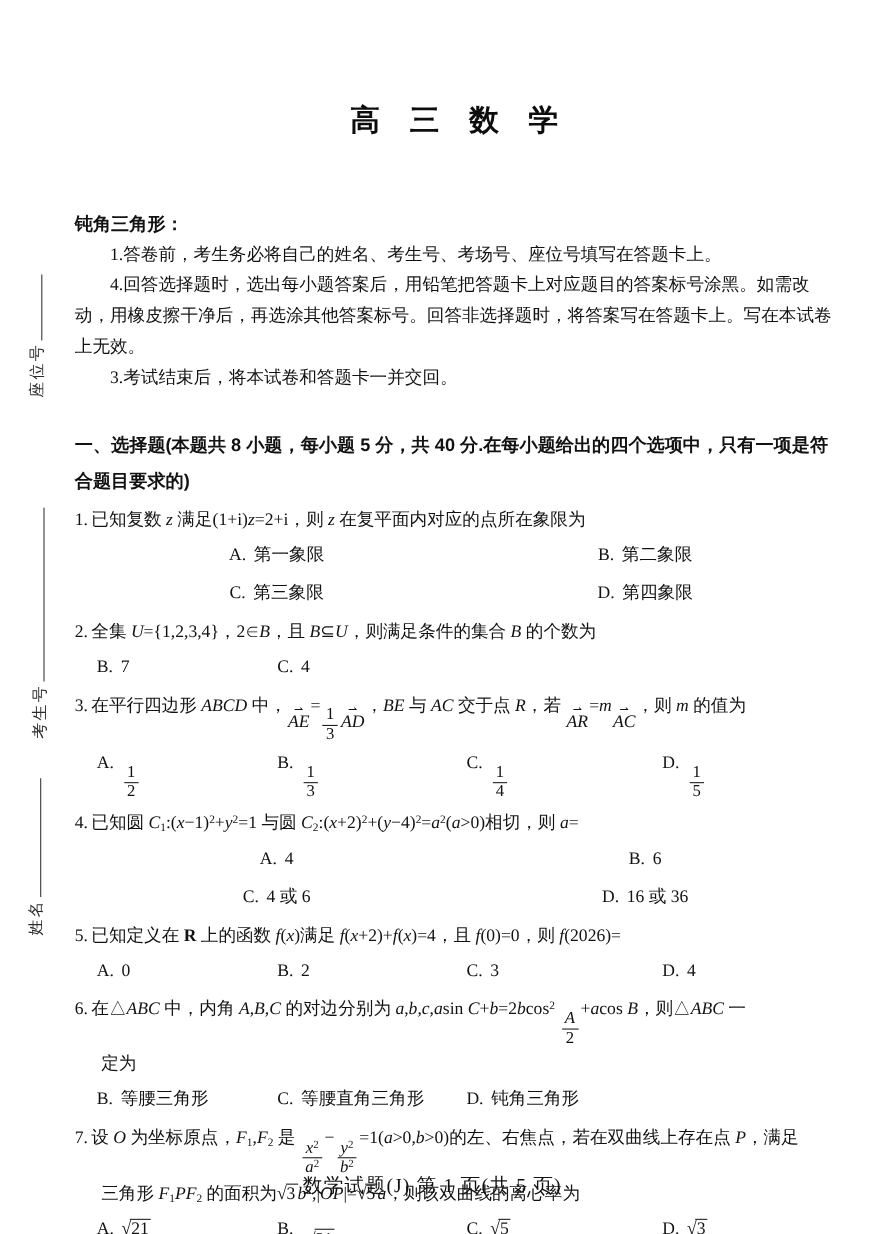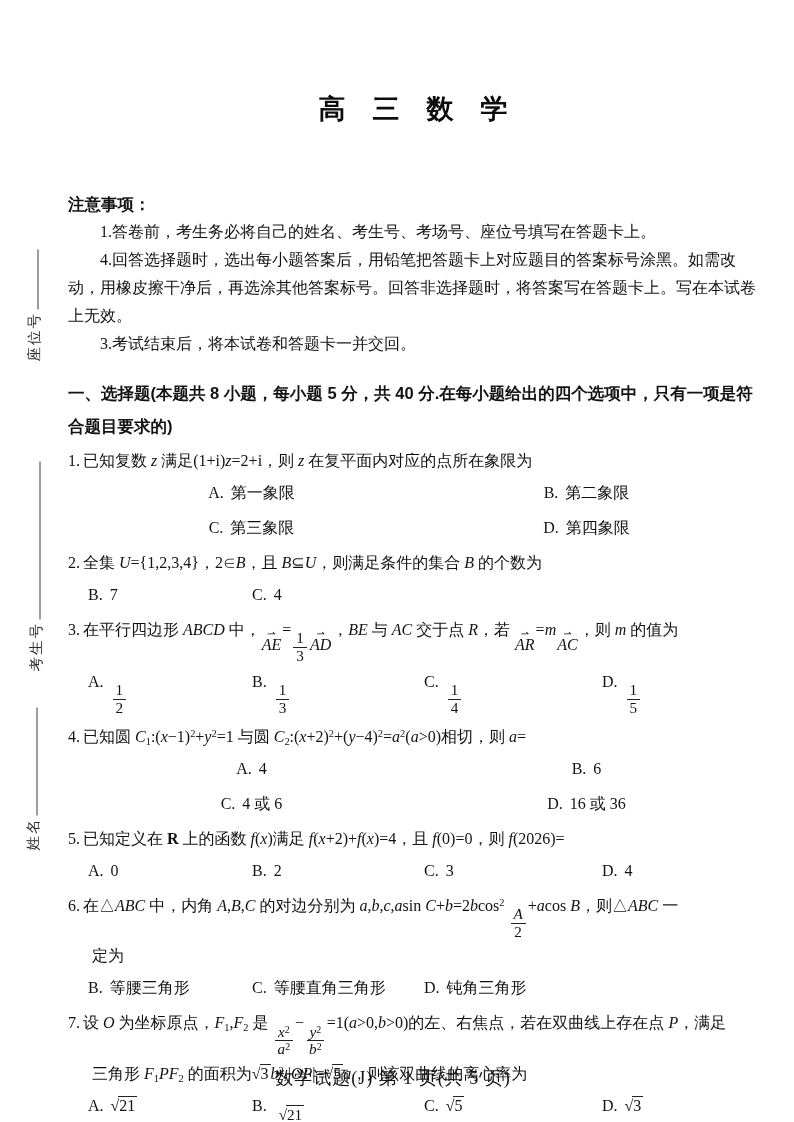--- a/index.html
+++ b/index.html
@@ -11,21 +11,21 @@
   .title{margin:4px;padding-top:86px;text-align:center;font-family:"Liberation Sans",sans-serif;
          font-weight:700;font-size:27px;letter-spacing:27px;text-indent:27px;line-height:38px;color:#0d0d0d;}
 
   
   .nhead{margin:62px 0 0;font-family:"Liberation Sans",sans-serif;font-weight:700;
          font-size:16.5px;line-height:28px;}
   .nitem{margin:0;font-size:16px;line-height:28px;text-indent:2em;}
 
   
   .sect{font-family:"Liberation Sans",sans-serif;font-weight:700;font-size:16.5px;
-        line-height:33px;margin:19px 0 0;}
+        line-height:33px;margin:31px 0 0;}
 
   
   #questions{margin-top:2px;}
   .q{margin:0 0 4px;}
   .stem{font-size:16px;line-height:31px;white-space:nowrap;}
   .stem.cont{padding-left:24px;}
   .qnum{margin-right:3px;}
   .opts{display:grid;font-size:16px;line-height:31px;margin:1px 0 4px;}
   .g4{grid-template-columns:164px 172px 178px auto;padding-left:20px;}
   .g2{grid-template-columns:327px auto;padding-left:20px;text-align:center;}
@@ -74,21 +74,21 @@
     <span>考生号</span><span class="mline w160"></span>
   </div>
   <div class="mlabel ml2">
     <span>姓名</span><span class="mline w112"></span>
   </div>
 
   <div class="content">
     <h1 class="title">高三数学</h1>
 
     <div>
-      <p class="nhead">注意事项：</p>
+      <p class="nhead">钝角三角形：</p>
       <div id="notice-items">
           <p class="nitem">1.答卷前，考生务必将自己的姓名、考生号、考场号、座位号填写在答题卡上。</p>
           <p class="nitem">4.回答选择题时，选出每小题答案后，用铅笔把答题卡上对应题目的答案标号涂黑。如需改动，用橡皮擦干净后，再选涂其他答案标号。回答非选择题时，将答案写在答题卡上。写在本试卷上无效。</p>
           <p class="nitem">3.考试结束后，将本试卷和答题卡一并交回。</p>
         </div>
     </div>
 
     <p class="sect">一、选择题(本题共 8 小题，每小题 5 分，共 40 分.在每小题给出的四个选项中，只有一项是符合题目要求的)</p>
 
     <div id="questions">

